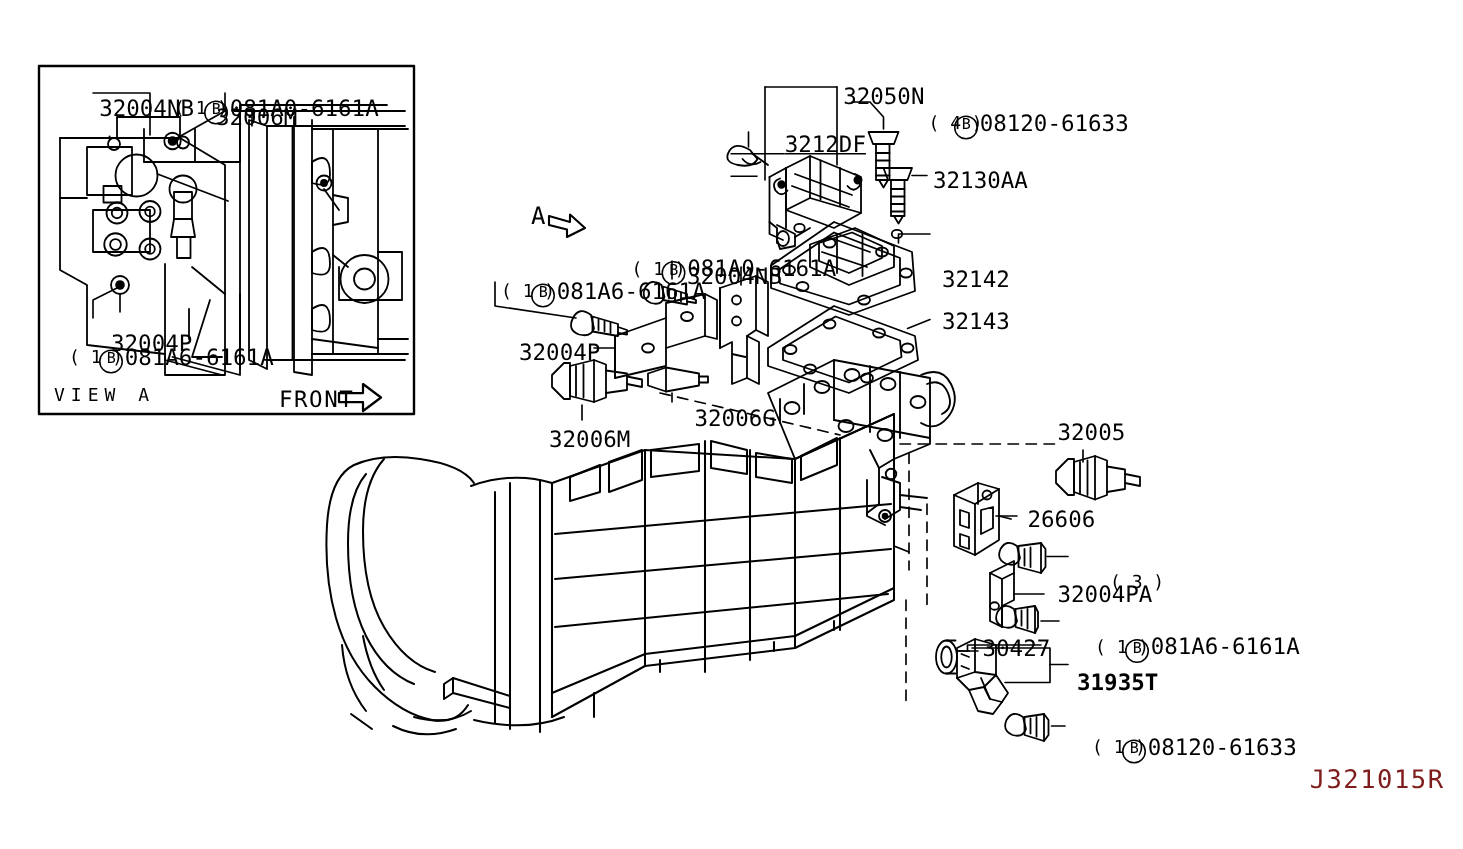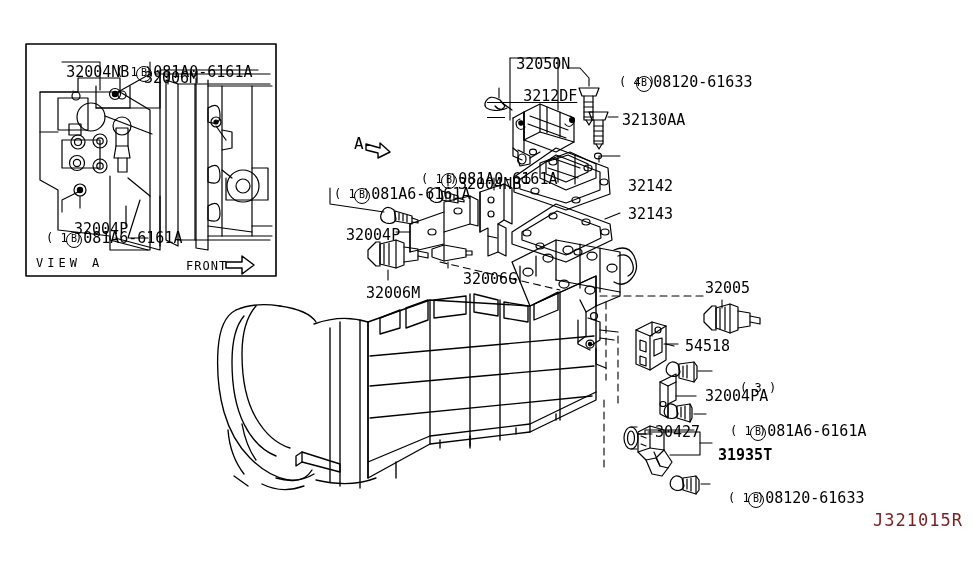--- a/index.html
+++ b/index.html
@@ -18,21 +18,21 @@
   .bmark{
     display:inline-block;width:14px;height:14px;border:1.4px solid #000;border-radius:50%;
     font-size:10px;line-height:12px;text-align:center;vertical-align:1px;margin-right:1px;
     font-family:"DejaVu Sans Mono","Liberation Mono",monospace;
   }
   .diagid{
     position:absolute;right:12px;bottom:36px;font-size:17px;letter-spacing:1px;
     font-family:"DejaVu Sans Mono","Liberation Mono",monospace;color:#7f1d1d;
   }
   .viewbox-title{font-size:12px;letter-spacing:4px;}
-  .frontlbl{font-size:12px;letter-spacing:1px;}
+  .frontlbl{font-size:15px;letter-spacing:1px;}
 </style>
 </head>
 <body>
 
 <div id="page">
 
   <svg width="975" height="566" viewBox="0 0 975 566" shape-rendering="geometricPrecision">
     <g fill="none" stroke="#000" stroke-width="1.25" stroke-linejoin="round" stroke-linecap="round">
 
       <g>
@@ -489,21 +489,21 @@
   <div class="lbl" style="left:30px;top:216px;">
     <span class="bmark">B</span><span>081A6-6161A</span>
   </div>
   <div class="lbl qty" style="left:46px;top:232px;">( 1 )</div>
 
   <div class="lbl viewbox-title" style="left:36px;top:256px;">VIEW A</div>
   <div class="lbl frontlbl" style="left:186px;top:259px;">FRONT</div>
 
   <div class="lbl" style="left:354px;top:136px;font-size:16px;">A</div>
 
-  <div class="lbl" style="left:480px;top:42px;text-align:right;">
+  <div class="lbl" style="left:526px;top:42px;text-align:right;">
     <span>32050N</span>
   </div>
 
   <div class="lbl" style="left:487px;top:74px;text-decoration:underline;">
     <span>3212DF</span>
   </div>
 
   <div class="lbl" style="left:600px;top:60px;">
     <span class="bmark">B</span><span>08120-61633</span>
   </div>
@@ -522,21 +522,21 @@
     <span class="bmark">B</span><span>081A0-6161A</span>
   </div>
   <div class="lbl qty" style="left:421px;top:173px;">( 1 )</div>
 
   <div class="lbl" style="left:458px;top:177px;">32004NB</div>
   <div class="lbl" style="left:346px;top:228px;">32004P</div>
   <div class="lbl" style="left:418px;top:272px;margin-left:45px;">32006G</div>
   <div class="lbl" style="left:366px;top:286px;">32006M</div>
 
   <div class="lbl" style="left:705px;top:281px;">32005</div>
-  <div class="lbl" style="left:685px;top:339px;">54518</div>
+  <div class="lbl" style="left:685px;top:339px;">26606</div>
 
   <div class="lbl qty" style="left:740px;top:382px;">( 3 )</div>
 
   <div class="lbl" style="left:705px;top:389px;">32004PA</div>
 
   <div class="lbl" style="left:714px;top:409px;">
     <span class="bmark">B</span><span>081A6-6161A</span>
   </div>
   <div class="lbl qty" style="left:730px;top:425px;">( 1 )</div>
 

